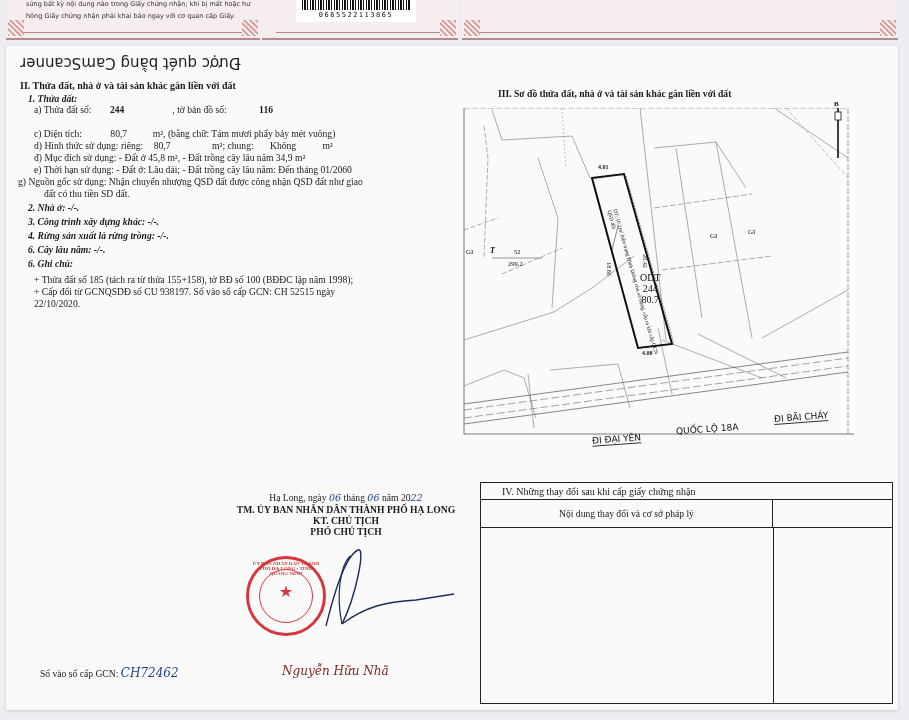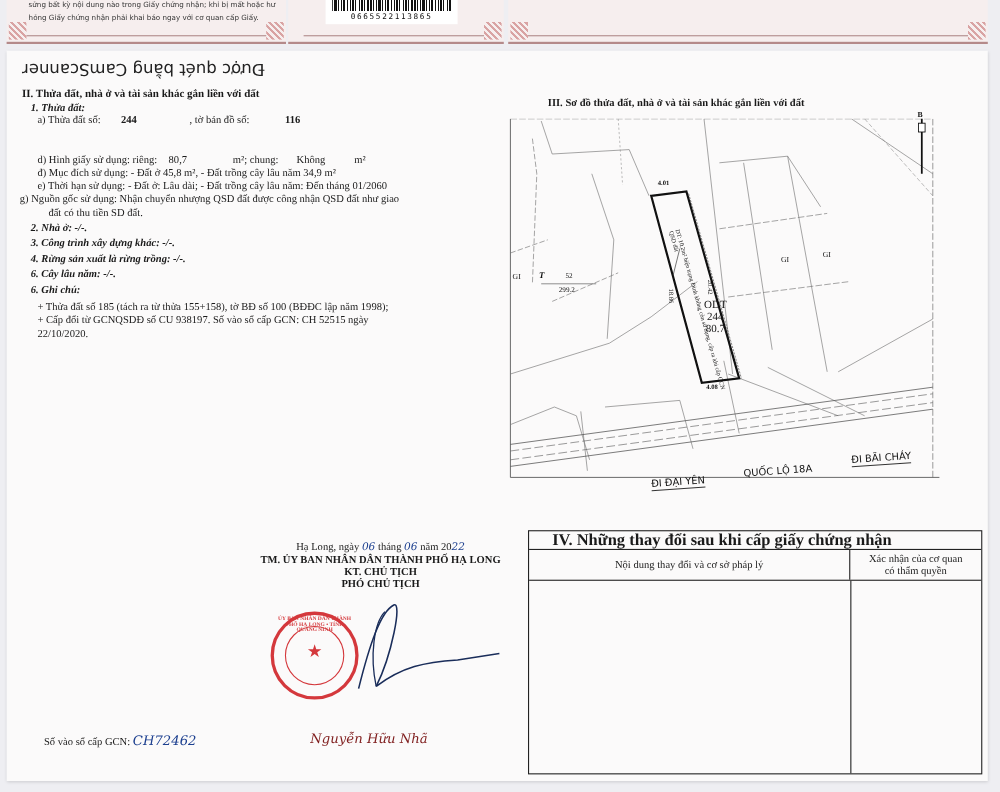--- a/index.html
+++ b/index.html
@@ -45,21 +45,21 @@
     .seal { position: absolute; left: 240px; top: 510px; width: 80px; height: 80px; border: 3px solid #d4383c; border-radius: 50%; }
     .seal-inner { position: absolute; left: 10px; top: 10px; width: 54px; height: 54px; border: 1.5px solid #d4383c; border-radius: 50%; }
     .seal-star { position: absolute; left: 0; right: 0; top: 12px; text-align: center; color: #d4383c; font-size: 16px; }
     .seal-text { position: absolute; left: 2px; top: 2px; font-size: 5px; color: #d4383c; font-weight: bold; width: 70px; text-align: center; }
     .signer { position: absolute; left: 276px; top: 618px; font-family: "DejaVu Serif", serif; font-style: italic; font-size: 12px; color: #7f1d1d; }
     .gcn { position: absolute; left: 34px; top: 620px; font-size: 9.6px; }
     .gcn .hand { font-size: 12px; }
 
     
     .changes { position: absolute; left: 474px; top: 436px; width: 413px; height: 222px; border: 1px solid #222; }
-    .changes .hdr { height: 17px; border-bottom: 1px solid #222; padding-left: 21px; font-weight: bold; font-size: 15px; line-height: 17px; }
+    .changes .hdr { height: 17px; border-bottom: 1px solid #222; padding-left: 21px; font-weight: normal; font-size: 10px; line-height: 17px; }
     .changes .cols { position: absolute; top: 17px; left: 0; right: 0; height: 28px; border-bottom: 1px solid #222; display: flex; }
     .changes .col1 { width: 292px; border-right: 1px solid #222; text-align: center; font-size: 9.6px; line-height: 28px; }
     .changes .col2 { flex: 1; text-align: center; font-size: 9.6px; line-height: 11px; padding-top: 3px; }
     .changes .body-divider { position: absolute; left: 292px; top: 45px; bottom: 0; width: 1px; background: #222; }
   </style>
 </head>
 <body>
 
 <div class="top-strip">
   <div class="top-card left">
@@ -91,22 +91,27 @@
 
   <div class="sec-title" style="left:14px;top:34px;">II. Thửa đất, nhà ở và tài sản khác gắn liền với đất</div>
   <div class="line it" style="left:22px;top:47px;">1. Thửa đất:</div>
 
   <div class="line" style="left:28px;top:58px;">
     <span>a) Thửa đất số:</span>
     <span class="b" style="display:inline-block;margin-left:16px;width:60px;">244</span>
     <span>, tờ bản đồ số:</span>
     <span class="b" style="display:inline-block;margin-left:30px;">116</span>
   </div>
+  <div class="line" style="left:28px;top:82px;">
+    <span>c) Diện tích:</span>
+    <span style="display:inline-block;margin-left:26px;width:40px;">80,7</span>
+    <span>m², (bằng chữ: Tám mươi phẩy bảy mét vuông)</span>
+  </div>
   <div class="line" style="left:28px;top:94px;">
-    <span>d) Hình giấy sử dụng: riêng:</span>
+    <span>d) Hình thức sử dụng: riêng:</span>
     <span style="display:inline-block;margin-left:8px;width:56px;">80,7</span>
     <span>m²; chung:</span>
     <span style="display:inline-block;margin-left:14px;width:50px;">Không</span>
     <span>m²</span>
   </div>
   <div class="line" style="left:28px;top:106px;">đ) Mục đích sử dụng:  - Đất ở 45,8 m², - Đất trồng cây lâu năm 34,9 m²</div>
   <div class="line" style="left:28px;top:118px;">e) Thời hạn sử dụng:  - Đất ở: Lâu dài; - Đất trồng cây lâu năm: Đến tháng 01/2060</div>
   <div class="line" style="left:12px;top:130px;">g) Nguồn gốc sử dụng: Nhận chuyển nhượng QSD đất được công nhận QSD đất như giao</div>
   <div class="line" style="left:38px;top:142px;">đất có thu tiền SD đất.</div>
 
@@ -218,20 +223,16 @@
 
   <div class="gcn">
     <span>Số vào sổ cấp GCN:</span>
     <span class="hand">CH72462</span>
   </div>
 
   <div class="changes">
     <div class="hdr">IV. Những thay đổi sau khi cấp giấy chứng nhận</div>
     <div class="cols">
       <div class="col1">Nội dung thay đổi và cơ sở pháp lý</div>
-      <div class="col2">
-        <div>Xác nhận của cơ quan</div>
-        <div>có thẩm quyền</div>
-      </div>
     </div>
     <div class="body-divider"></div>
   </div>
 </div>
 
 </body></html>

